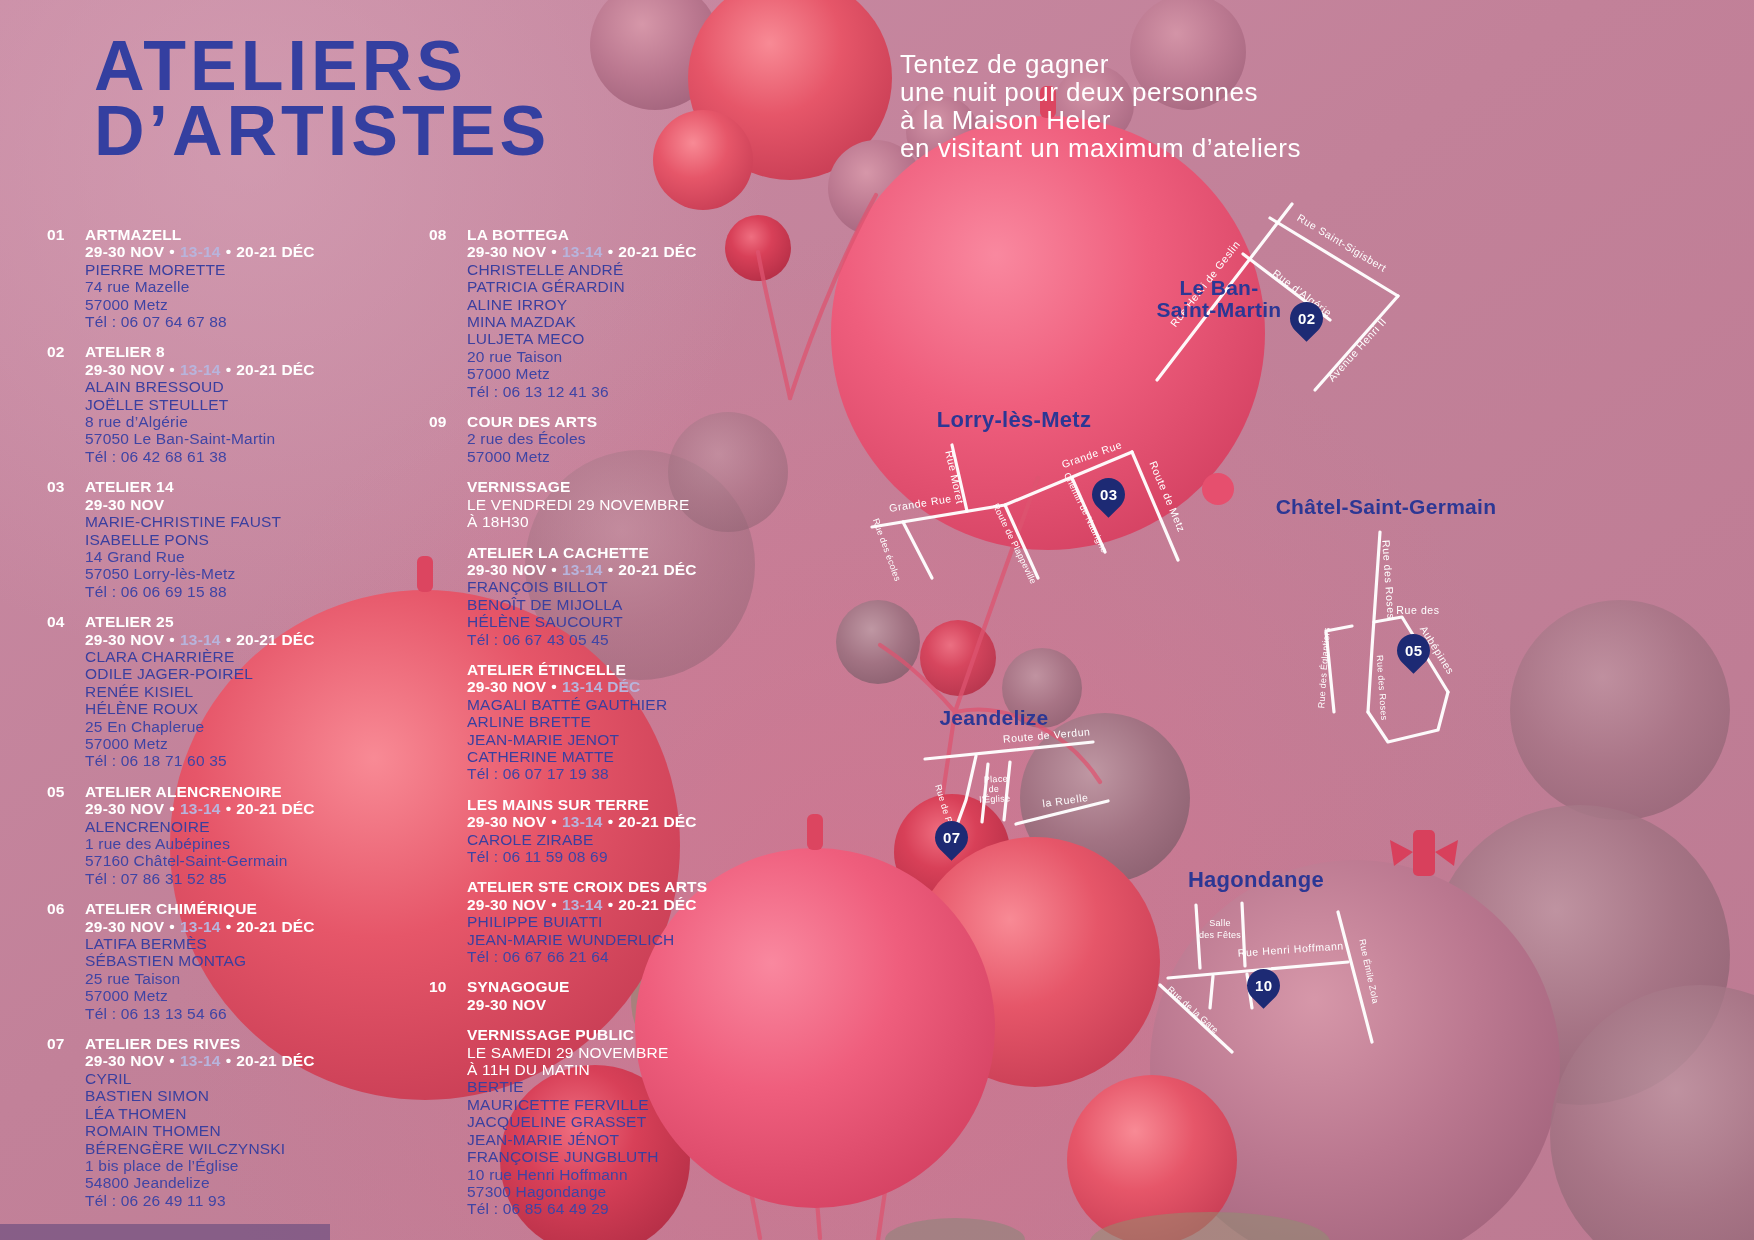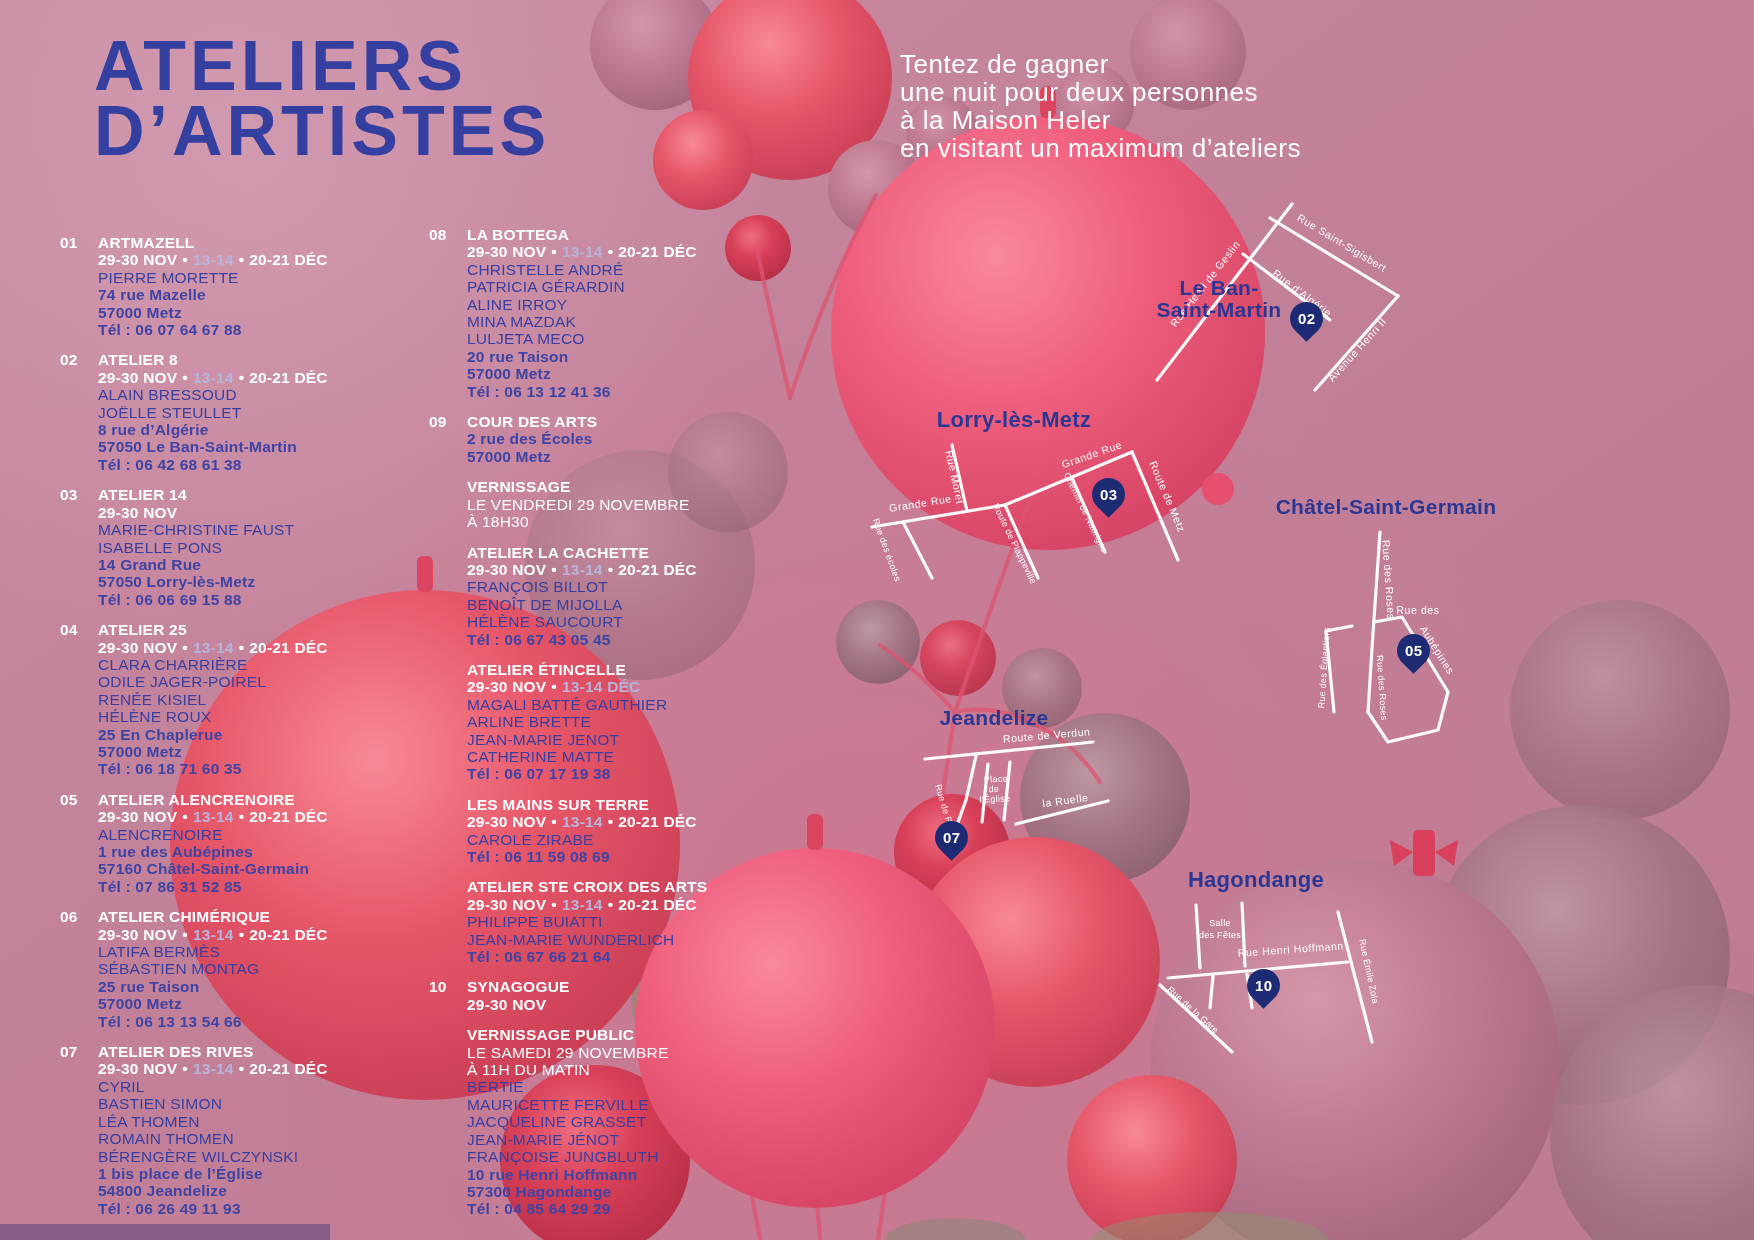--- a/index.html
+++ b/index.html
@@ -9,31 +9,31 @@
   svg.bg{position:absolute;left:0;top:0;z-index:1;}
   svg.mapsvg{position:absolute;left:0;top:0;z-index:4;pointer-events:none;}
 
   .poster-title{position:absolute;left:46px;top:34px;z-index:5;
     font-size:70px;font-weight:bold;line-height:0.93;letter-spacing:4px;
     color:#343fa0;margin-left:48px;}
   .tagline{position:absolute;left:900px;top:50px;width:512px;z-index:5;
     text-align:left;color:#ffffff;font-size:26px;line-height:28px;letter-spacing:0.5px;}
 
   .col{position:absolute;top:226px;z-index:5;width:372px;}
-  #col1{left:60px;margin-top:8px;} #col2{left:429px;}
+  #col1{left:47px;} #col2{left:429px;}
   .entry{display:flex;margin-bottom:13px;font-size:15.5px;line-height:17.4px;letter-spacing:0.2px;}
   .num{width:38px;flex:none;color:#fff;font-weight:bold;}
   .body{flex:1;}
   .title{color:#fff;font-weight:bold;}
   .dates{color:#fff;font-weight:bold;}
   .dates .dot{margin:0 5px;color:#fff;}
   .dates .dim{color:#b8b4dc;}
   .wline{color:#fff;font-weight:normal;}
   .name{color:#3a3f9f;font-weight:normal;}
-  .addr{color:#3f44a4;font-weight:bold;}
+  .addr{color:#3f44a4;font-weight:normal;}
 
   .town{position:absolute;z-index:6;transform:translateX(-50%);
     color:#2c3794;font-weight:bold;text-align:center;line-height:1.06;
     letter-spacing:0.3px;white-space:nowrap;}
   .pin{position:absolute;z-index:7;width:33px;height:33px;background:#1d2a74;
     border-radius:50% 50% 0 50%;transform:rotate(45deg);
     display:flex;align-items:center;justify-content:center;}
   .pin span{transform:rotate(-45deg);color:#fff;font-weight:bold;font-size:15px;letter-spacing:0.5px;}
 
   .street{fill:#ffffff;font-size:10.5px;letter-spacing:0.6px;font-family:"Liberation Sans",sans-serif;}
@@ -327,21 +327,21 @@
           <div class="title">VERNISSAGE PUBLIC</div>
           <div class="wline">LE SAMEDI 29 NOVEMBRE</div>
           <div class="wline">À 11H DU MATIN</div>
           <div class="name">BERTIE</div>
           <div class="name">MAURICETTE FERVILLE</div>
           <div class="name">JACQUELINE GRASSET</div>
           <div class="name">JEAN-MARIE JÉNOT</div>
           <div class="name">FRANÇOISE JUNGBLUTH</div>
           <div class="addr">10 rue Henri Hoffmann</div>
           <div class="addr">57300 Hagondange</div>
-          <div class="addr">Tél : 04 85 64 29 29</div>
+          <div class="addr">Tél : 06 85 64 49 29</div>
         </div>
       </div>
     </div>
 
   <svg class="mapsvg" width="1754" height="1240" viewBox="0 0 1754 1240">
 
     <g>
       <path class="mline" d="M1157,380 L1292,204"></path>
       <path class="mline" d="M1270,218 L1398,296"></path>
       <path class="mline" d="M1243,254 L1330,320"></path>

